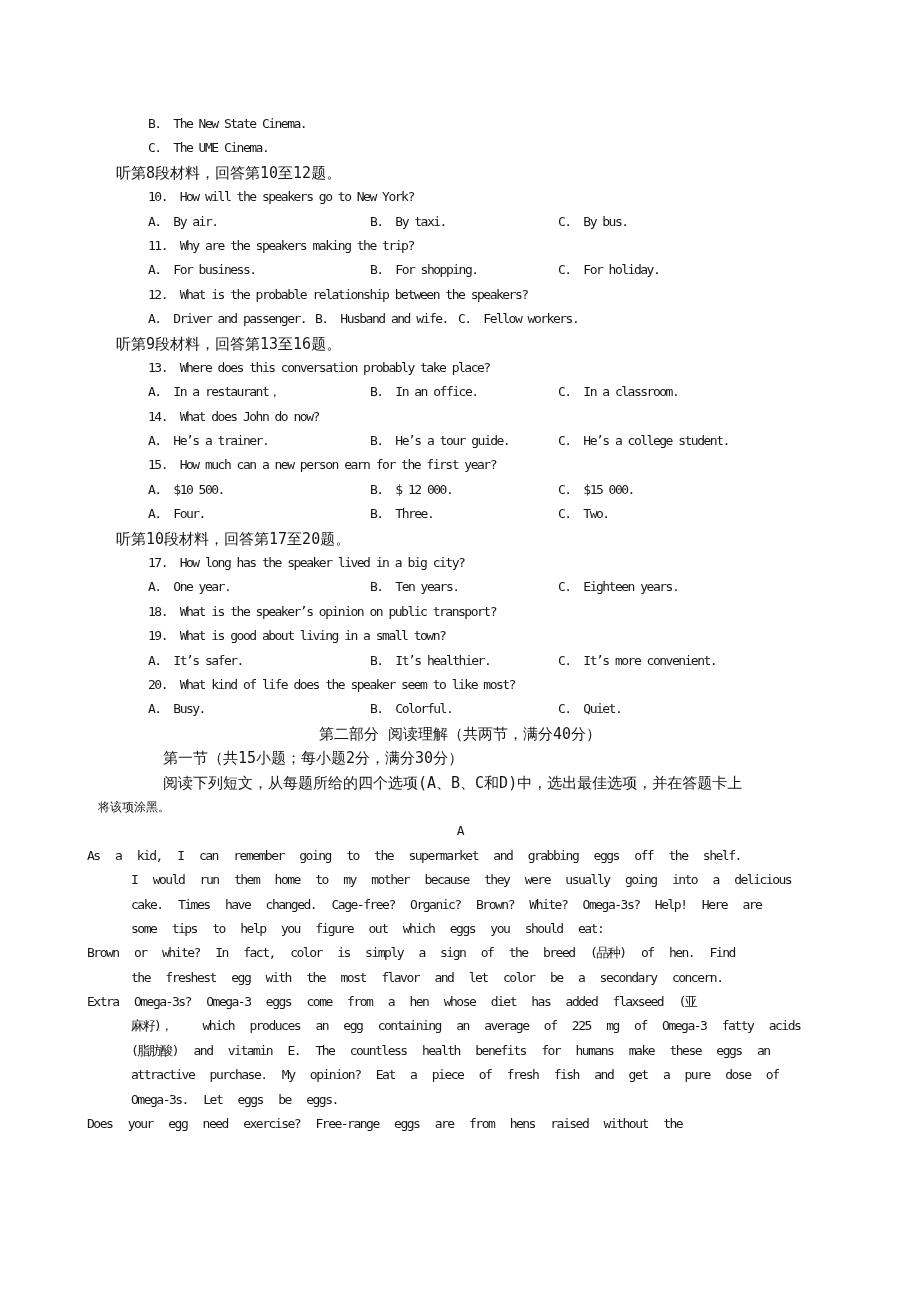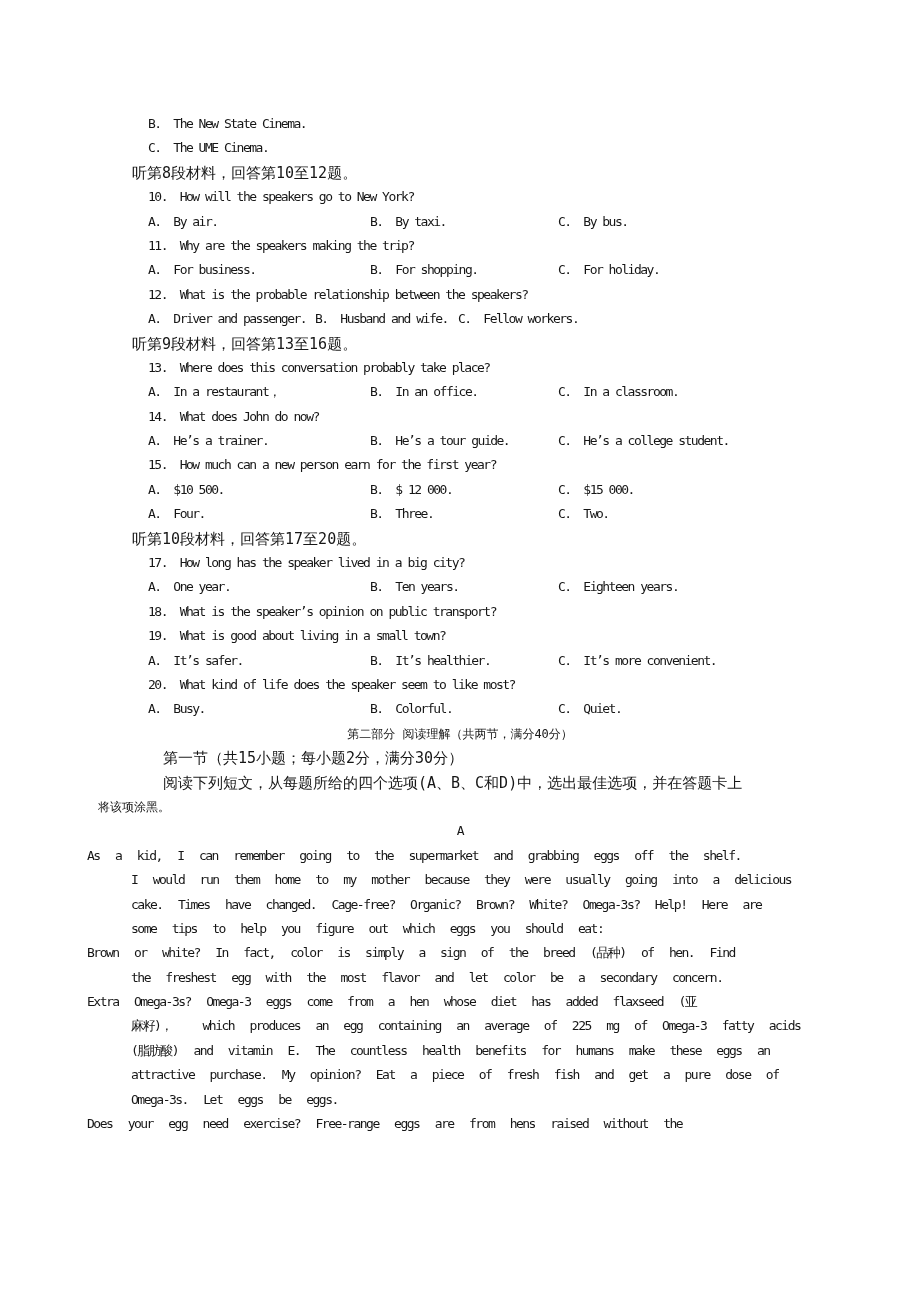--- a/index.html
+++ b/index.html
@@ -12,25 +12,25 @@
     font-size:13px;
     letter-spacing:-1.5px;
     box-sizing:border-box;
     padding-top:112px;
     overflow:hidden;
   }
   .ln{position:relative;height:24.4px;line-height:24.4px;white-space:pre;}
   
   .q{padding-left:148px;}
   
-  .cn{padding-left:92px;font-size:15px;letter-spacing:0;margin-left:40px;}
+  .cn{padding-left:116px;font-size:15px;letter-spacing:0;}
   .cn-indent{padding-left:163px;font-size:15px;letter-spacing:0;}
   .cn-body{padding-left:53px;font-size:12px;letter-spacing:0;margin-left:45px;}
   
-  .center{text-align:center;font-size:12px;letter-spacing:0;}
+  .center{text-align:center;font-size:15px;letter-spacing:0;}
   .center-small{text-align:center;}
   
   .opts span{position:absolute;top:0;white-space:pre;}
   .opts .oa{left:148px;}
   .opts .ob{left:370px;}
   .opts .oc{left:558px;}
   .opts.tight .ob{left:315px;}
   .opts.tight .oc{left:458px;}
   
   .para{padding-left:131px;word-spacing:9px;}

